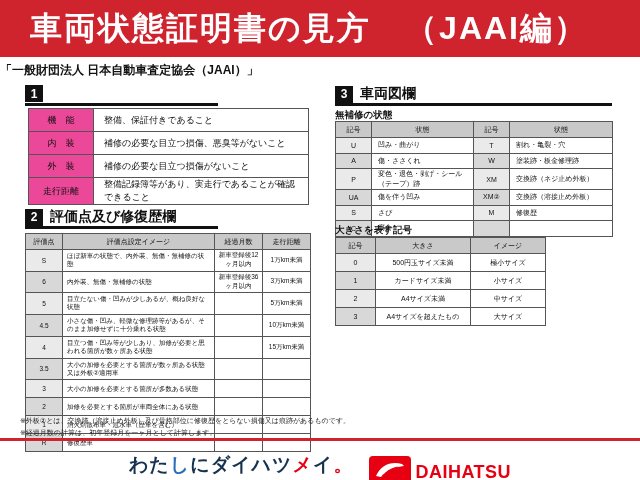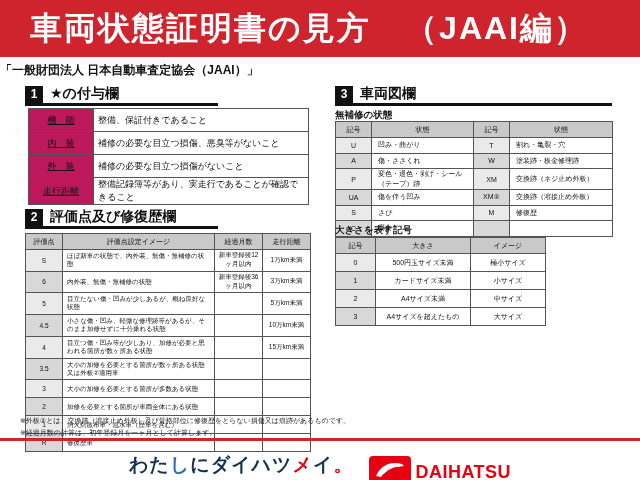--- a/index.html
+++ b/index.html
@@ -27,22 +27,22 @@
   .h1{top:85px;left:25px;} .l1{top:103px;left:25px;width:193px;}
   .h2{top:208px;left:25px;} .l2{top:226px;left:25px;width:193px;}
   .h3{top:85px;left:335px;} .l3{top:103px;left:335px;width:277px;}
   
   table{border-collapse:collapse;table-layout:fixed;}
   td,th{border:1px solid #555;overflow:hidden;}
   th{background:#c9c9c9;font-weight:normal;}
   
   .t1{top:108px;left:28px;width:281px;}
   .t1 td{height:20px;font-size:9px;}
-  .t1 .lab{width:62px;background:#be185d;text-align:center;text-decoration:underline;}
-  .t1 .dsc{padding:0 4px;font-family:Liberation Serif, serif;}
+  .t1 .lab{width:62px;background:#ec4899;text-align:center;}
+  .t1 .dsc{padding:0 10px;font-family:Liberation Serif, serif;}
   
   .t2{top:233px;left:25px;width:285px;}
   .t2 th{font-size:7px;height:13px;}
   .t2 td{font-size:6.5px;height:13px;}
   .t2 .score{text-align:center;}
   .t2 tr.odd .score{background:#eaeaea;}
   .t2 tr.even .score{background:#d8d8d8;}
   .t2 .desc{padding:2px 4px;line-height:1.3;}
   .t2 .ctr{text-align:center;}
   
@@ -74,21 +74,20 @@
 
 <header class="abs titlebar">
   <span>車両状態証明書の見方</span>
   <span>（JAAI編）</span>
 </header>
 
 <div class="abs org">「一般財団法人 日本自動車査定協会（JAAI）」</div>
 
 <div class="abs sec-head h1">
   <span class="numbox">1</span>
-  <span class="sec-title">★の付与欄</span>
 </div>
 <div class="abs underline l1"></div>
 <table class="abs t1">
     <tbody id="t1-body">
       <tr>
         <td class="lab">機　能</td>
         <td class="dsc">整備、保証付きであること</td>
       </tr>
       <tr>
         <td class="lab">内　装</td>

